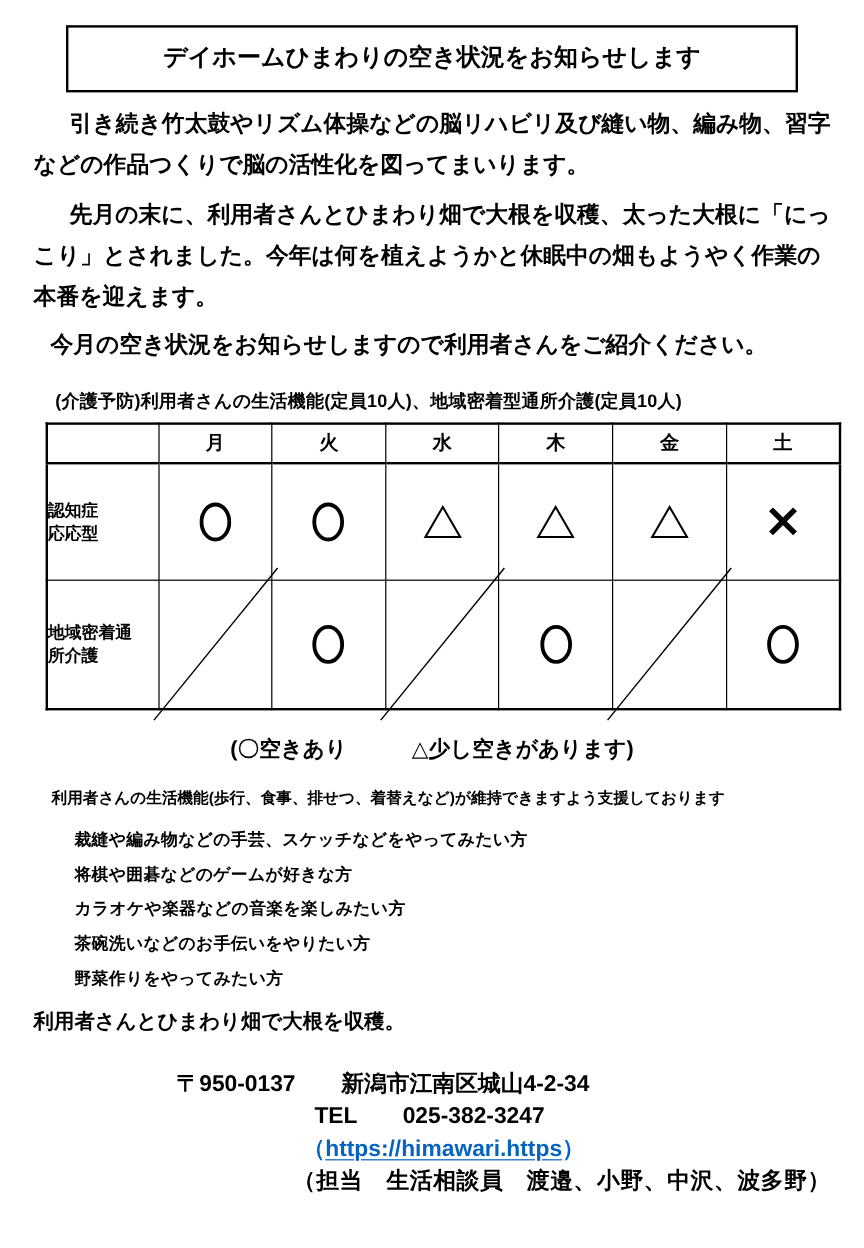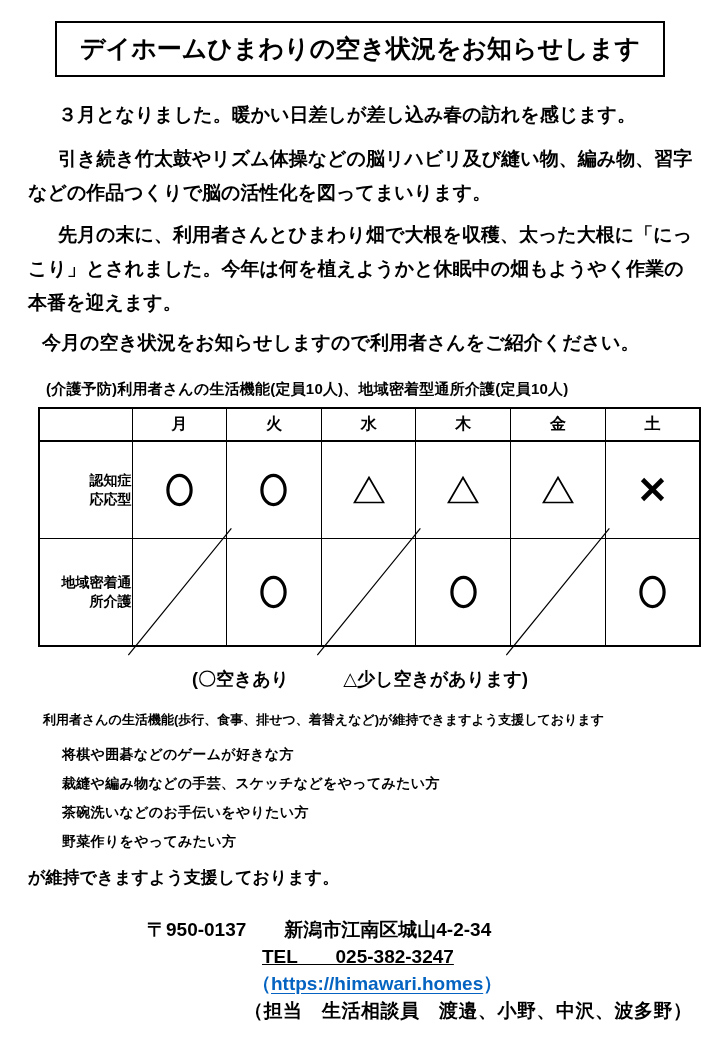--- a/index.html
+++ b/index.html
@@ -8,21 +8,21 @@
     width:720px; height:1040px;
     font-family:"Liberation Sans","DejaVu Sans",sans-serif;
     font-weight:700; color:#000;
   }
   .page { position:relative; width:720px; height:1040px; overflow:hidden; background:#fff; }
 
   .title-box {
     margin:21px 55px 0 55px;
     border:2px solid #000;
     text-align:center;
-    font-size:25px;
+    font-size:20px;
     line-height:31px;
     padding:10px 4px 11px 4px;
   }
 
   .para { margin-left:28px; margin-right:26px; font-size:19px; line-height:34px; }
   .p-greeting  { margin-top:21px; text-indent:30px; }
   .p-harvest   { margin-top:8px;  text-indent:30px; }
   .p-activities{ margin-top:10px; text-indent:30px; }
   .p-announce  { margin-top:6px;  text-indent:14px; }
 
@@ -31,21 +31,21 @@
   table.avail {
     border-collapse:collapse;
     table-layout:fixed;
     margin:8px 0 0 38px;
     width:663px;
     border:2px solid #000;
   }
   .avail th, .avail td { border:1px solid #000; }
   .avail thead th { height:33px; font-size:16px; text-align:center; vertical-align:middle; border-bottom:2px solid #000; }
   .avail col.label-col { width:93px; }
-  .avail tbody th { font-size:14px; line-height:19px; text-align:right; vertical-align:middle; font-weight:700; }
+  .avail tbody th { font-size:14px; line-height:19px; text-align:left; vertical-align:middle; font-weight:700; }
   .avail tr.row-1 td, .avail tr.row-1 th { height:97px; }
   .avail tr.row-2 td, .avail tr.row-2 th { height:108px; }
   td.cell { text-align:center; vertical-align:middle; position:relative; }
   td.cell svg.sym { display:inline-block; vertical-align:middle; }
   svg.slash-svg {
     position:absolute; left:0; top:0;
     width:100%; height:100%;
     overflow:visible; display:block;
   }
 
@@ -54,34 +54,33 @@
   .p-support { margin:11px 8px 0 28px; font-size:13px; line-height:32px; text-indent:15px; }
 
   .wishlist { margin:9px 28px 0 62px; font-size:14px; }
   .wishlist .wish { line-height:19px; margin-bottom:10px; letter-spacing:0.3px; }
 
   .p-visit { margin:15px 28px 0 28px; font-size:17px; line-height:24px; }
 
   .footer { margin-top:11px; font-size:19px; line-height:27px; }
   .footer > div { white-space:pre; }
   .f-postal  { margin-left:147px;margin-top:26px; }
-  .f-tel     { margin-left:262px;text-decoration:underline; }
+  .f-tel     { margin-left:262px; }
   .f-url     { margin-left:252px; }
   .f-contact { margin-left:244px; letter-spacing:0.5px; }
   .f-url .paren { color:#0563C1; }
   a.site-link { color:#0563C1; text-decoration:underline; text-underline-offset:3px; cursor:pointer; }
 </style>
 </head>
 <body>
 
 <div class="page">
 
   <div class="title-box">デイホームひまわりの空き状況をお知らせします</div>
 
-  <p class="para p-greeting">３月となりました。暖かい日差しが差し込み春の訪れを感じます。</p>
   <p class="para p-activities">引き続き竹太鼓やリズム体操などの脳リハビリ及び縫い物、編み物、習字などの作品つくりで脳の活性化を図ってまいります。</p>
   <p class="para p-harvest">先月の末に、利用者さんとひまわり畑で大根を収穫、太った大根に「にっこり」とされました。今年は何を植えようかと休眠中の畑もようやく作業の本番を迎えます。</p>
   <p class="para p-announce">今月の空き状況をお知らせしますので利用者さんをご紹介ください。</p>
 
   <div class="caption">(介護予防)利用者さんの生活機能(定員10人)、地域密着型通所介護(定員10人)</div>
 
   <table class="avail">
     <colgroup>
       <col class="label-col">
       <col>
@@ -159,28 +158,29 @@
             </svg></td>
       </tr>
     </tbody>
   </table>
 
   <div class="legend">(〇空きあり　　　△少し空きがあります)</div>
 
   <p class="p-support">利用者さんの生活機能(歩行、食事、排せつ、着替えなど)が維持できますよう支援しております</p>
 
   <div class="wishlist">
+    <div class="wish">裁縫や編み物などの手芸、スケッチなどをやってみたい方</div>
     <div class="wish">将棋や囲碁などのゲームが好きな方</div>
-    <div class="wish">裁縫や編み物などの手芸、スケッチなどをやってみたい方</div>
+    <div class="wish">カラオケや楽器などの音楽を楽しみたい方</div>
     <div class="wish">茶碗洗いなどのお手伝いをやりたい方</div>
     <div class="wish">野菜作りをやってみたい方</div>
   </div>
 
-  <p class="p-visit">が維持できますよう支援しております。</p>
+  <p class="p-visit">利用者さんとひまわり畑で大根を収穫。</p>
 
   <div class="footer">
     <div class="f-postal">〒950-0137　　新潟市江南区城山4-2-34</div>
     <div class="f-tel">TEL　　025-382-3247</div>
-    <div class="f-url"><span class="paren">（</span><a class="site-link" href="#">https://himawari.homes</a><span class="paren">）</span></div>
+    <div class="f-url"><span class="paren">（</span><a class="site-link" href="#">https://himawari.https</a><span class="paren">）</span></div>
     <div class="f-contact">（担当　生活相談員　渡邉、小野、中沢、波多野）</div>
   </div>
 
 </div>
 
 </body></html>

